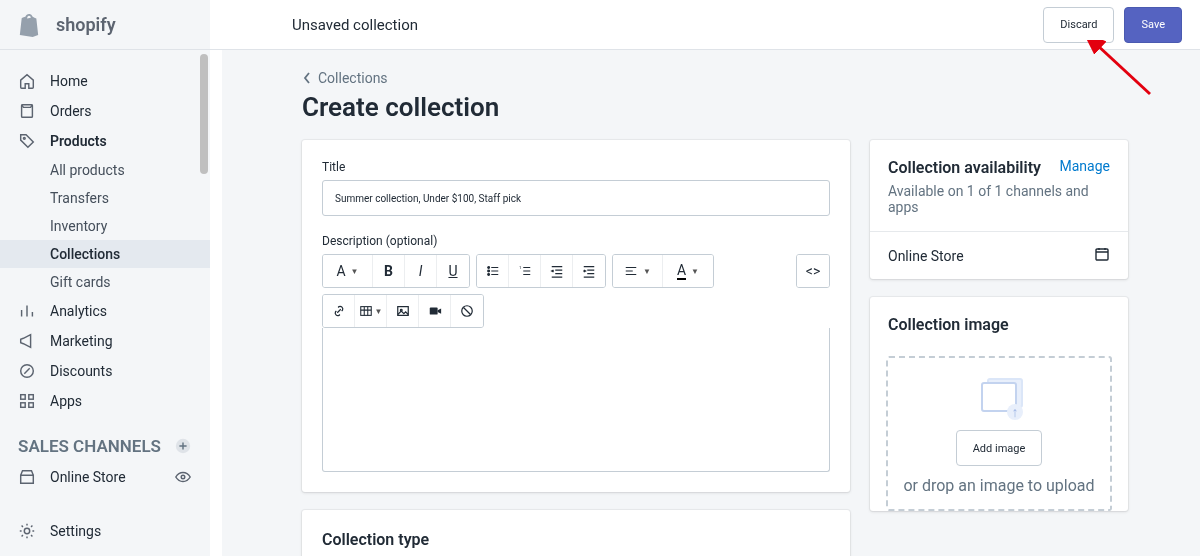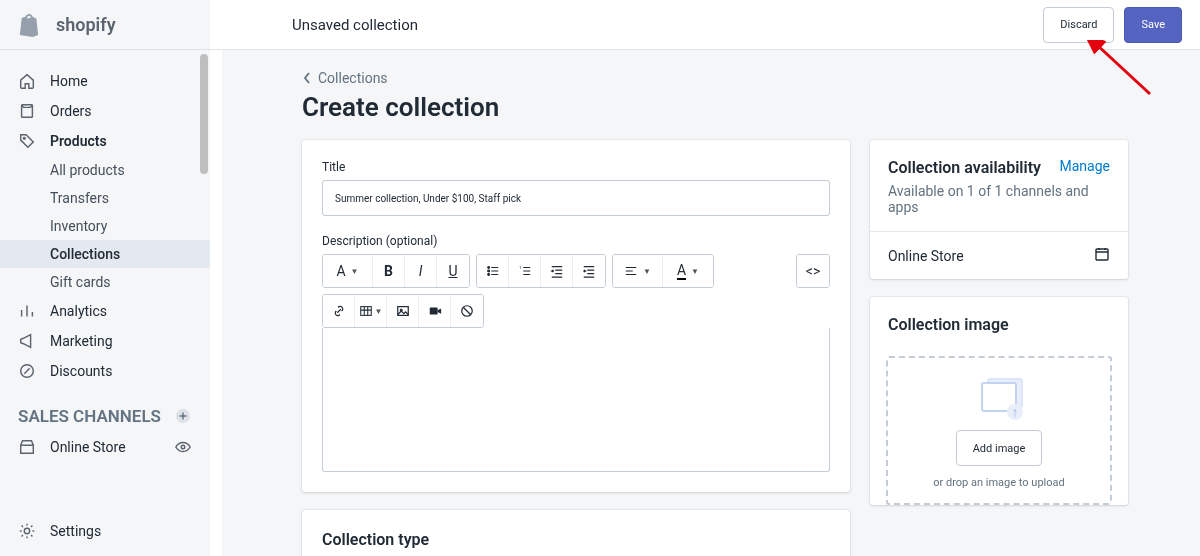--- a/index.html
+++ b/index.html
@@ -54,21 +54,21 @@
 .side-head h3 { font-size:16px; font-weight:600; }
 .side-head a { color:#007ace; font-size:14px; cursor:pointer;}
 .side-sub { padding:0 18px 16px; color:#637381; font-size:14px; }
 .side-row { display:flex; justify-content:space-between; align-items:center; padding:14px 18px; border-top:1px solid #e6e9ec; }
 
 .dropzone { margin:16px; border:2px dashed #c4cdd5; border-radius:3px; text-align:center; padding:20px 10px 14px; }
 .dz-img { width:48px; height:40px; margin:0 auto 12px; position:relative;}
 .dz-img .pic { width:36px; height:30px; border:2px solid #c3d3ef; border-radius:3px; position:absolute; top:4px; left:6px; background:#fff;}
 .dz-img .pic.shadow { top:0; left:12px; background:#e8effb; border-color:#dbe6f8;}
 .dz-img .arrow { position:absolute; bottom:-2px; right:0px; width:16px; height:16px; border-radius:50%; background:#e8effb; display:flex; align-items:center; justify-content:center; color:#9db5e4;}
-.dz-hint { font-size:11px; color:#637381; margin-top:10px;}
+.dz-hint { font-size:16px; color:#637381; margin-top:10px;}
 
 .arrow-annot { position:absolute; top:40px; right:46px; pointer-events:none; z-index:20;}
 .caret { font-size:8px; color:#555; margin-left:2px;}
 h3.sect { font-size:16px; font-weight:600;}
 </style>
 </head>
 <body>
 
 <div class="topbar">
   <div class="logo">
@@ -147,20 +147,31 @@
       <span>Marketing</span>
     </div>
     <div class="nav-item">
       <span class="icon">
           <svg viewBox="0 0 20 20" fill="none" stroke="currentColor" stroke-width="1.6">
             <circle cx="10" cy="10" r="7"></circle>
             <path d="M7 13l6-6M8 8h.01M12 12h.01"></path>
           </svg>
         </span>
       <span>Discounts</span>
+    </div>
+    <div class="nav-item">
+      <span class="icon">
+          <svg viewBox="0 0 20 20" fill="none" stroke="currentColor" stroke-width="1.6">
+            <rect x="3" y="3" width="5" height="5"></rect>
+            <rect x="12" y="3" width="5" height="5"></rect>
+            <rect x="3" y="12" width="5" height="5"></rect>
+            <rect x="12" y="12" width="5" height="5"></rect>
+          </svg>
+        </span>
+      <span>Apps</span>
     </div>
 
     <div class="section-head">
       <span>SALES CHANNELS</span>
       <span class="plus"><svg viewBox="0 0 20 20" fill="currentColor">
             <circle cx="10" cy="10" r="8" fill="#dfe3e8"></circle>
             <path d="M10 6v8M6 10h8" stroke="#637381" stroke-width="1.6"></path>
           </svg></span>
     </div>
     <div class="nav-item">

